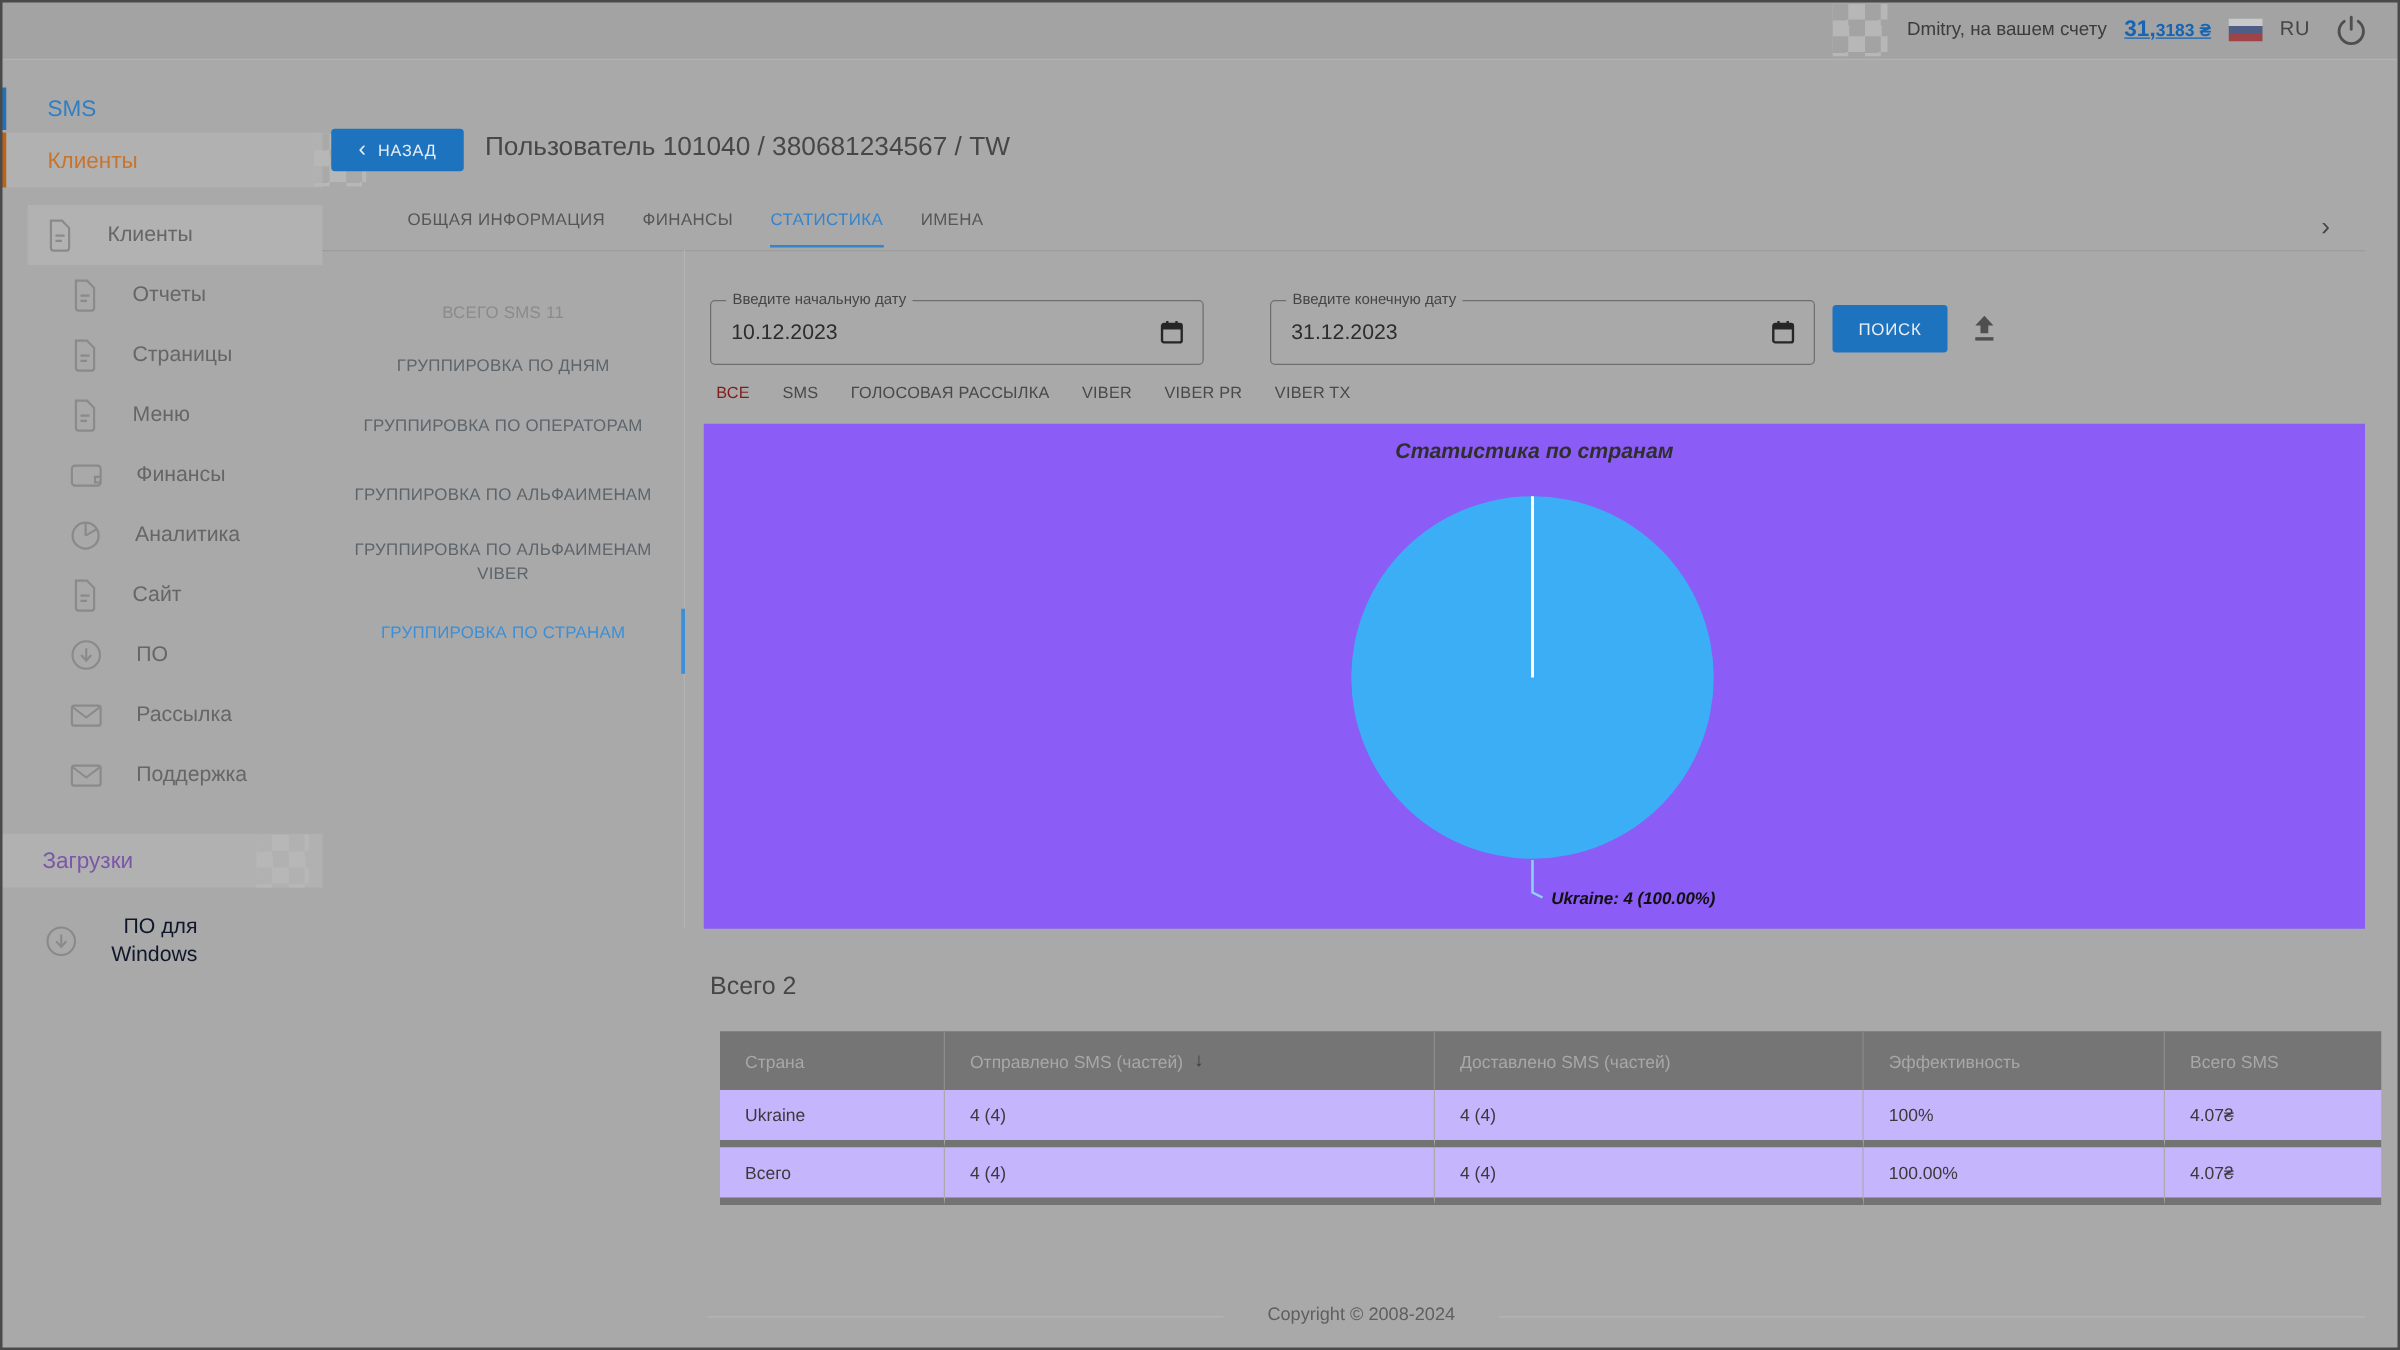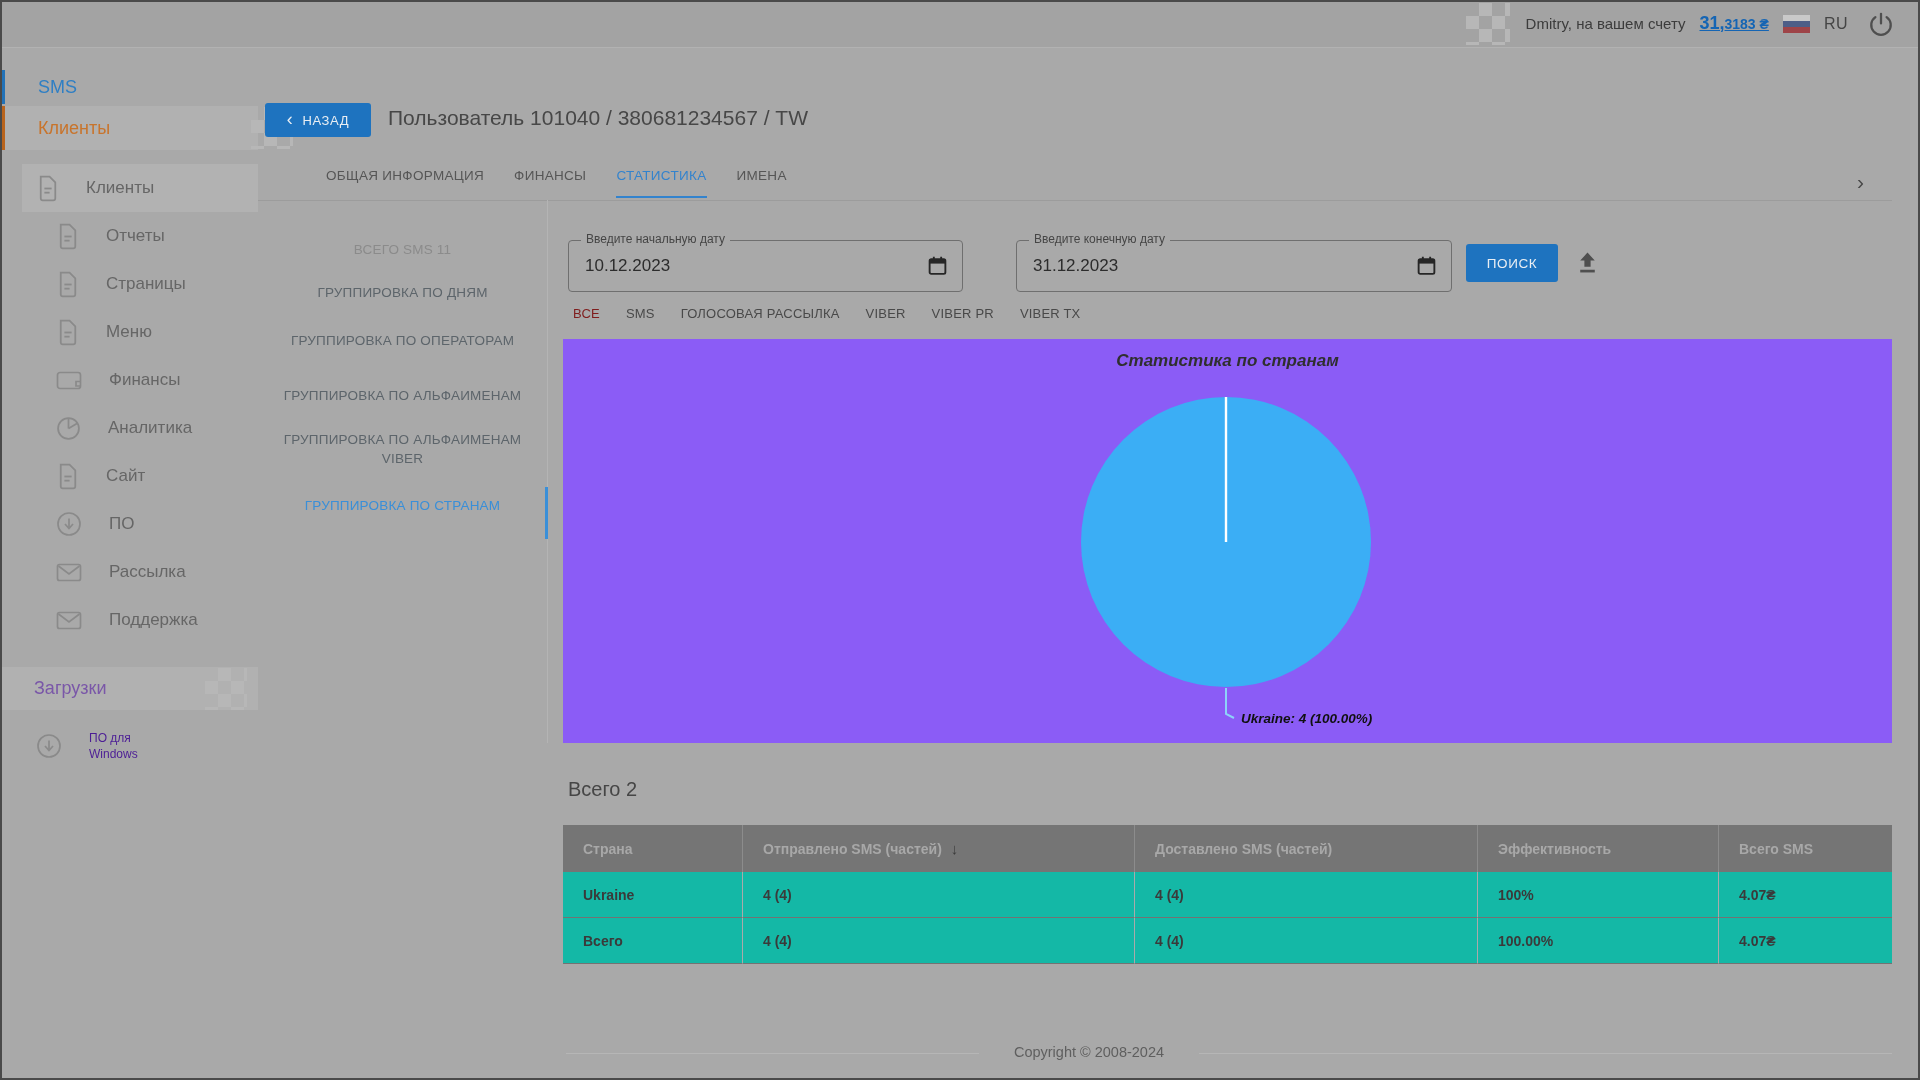--- a/index.html
+++ b/index.html
@@ -33,21 +33,21 @@
   .sec-checker{position:absolute;top:1px;width:42px;height:42px;}
   .sec-clients .sec-checker{left:246px;}
   .sec-downloads .sec-checker{left:204px;}
   .menu{position:absolute;left:0;top:116px;width:100%;}
   .menu-item{height:48px;display:flex;align-items:center;padding-left:56px;gap:27px;cursor:pointer;}
   .menu-item .lbl{font-size:17px;color:#666;}
   .menu-item.hl{background:#b2b2b2;margin-left:22px;padding-left:14px;}
   .menu-item svg{flex:0 0 auto;}
   .win-item{position:absolute;left:0;top:682px;width:100%;display:flex;align-items:center;
             padding-left:36px;gap:27px;cursor:pointer;}
-  .win-item .lbl{font-size:12px;color:#4c1d95;line-height:1.35;}
+  .win-item .lbl{font-size:17px;color:#0f172a;line-height:1.35;text-align:right;}
 
   
   .btn{background:#1e73bf;color:#e9eef3;border:none;border-radius:3px;display:flex;align-items:center;
        justify-content:center;cursor:pointer;letter-spacing:.6px;}
   .btn-back{position:absolute;left:265px;top:103px;width:106px;height:34px;font-size:13px;gap:9px;}
   .btn-back .chev{font-size:18px;line-height:1;margin-top:-2px;}
   .page-title{position:absolute;left:388px;top:106px;font-size:21px;color:#474747;}
 
   .tabbar{position:absolute;left:258px;top:168px;width:1634px;height:33px;
           border-bottom:1px solid #9c9c9c;display:flex;align-items:flex-start;padding-left:68px;gap:30px;}
@@ -81,28 +81,28 @@
   .chan.active{color:#7f1d1d;}
 
   
   .chart-panel{position:absolute;left:563px;top:339px;width:1329px;height:404px;background:#8b5cf6;font-style:italic;}
   .chart-title{position:absolute;left:0;top:12px;width:100%;text-align:center;font-size:17px;
                font-weight:bold;color:#2f2f2f;}
   .pie-note{font-weight:bold;font-size:13.5px;fill:#101010;}
 
   
   .summary{position:absolute;left:568px;top:778px;font-size:20px;color:#464646;}
-  .tbl{position:absolute;left:563px;top:825px;width:1329px;display:grid;
-       grid-template-columns:180px 392px 343px 241px 173px;font-weight:bold;}
+  .tbl{position:absolute;left:576px;top:825px;width:1329px;display:grid;
+       grid-template-columns:180px 392px 343px 241px 173px;}
   .th{background:#757575;color:#a8a8a8;font-size:14px;height:47px;display:flex;align-items:center;
       padding-left:20px;border-right:1px solid #8c8c8c;cursor:pointer;}
   .th:nth-child(5){border-right:none;}
   .th .sort{color:#3c3c3c;font-size:15px;margin-left:9px;}
-  .td{background:#14b8a6;color:#3a3a3a;font-size:14px;height:46px;display:flex;align-items:center;
-      padding-left:20px;border-bottom:1px solid #737373;border-right:1px solid #aaaaaa;}
+  .td{background:#c4b5fd;color:#3a3a3a;font-size:14px;height:46px;display:flex;align-items:center;
+      padding-left:20px;border-bottom:6px solid #737373;border-right:1px solid #aaaaaa;}
   .td:nth-child(5n){border-right:none;}
 
   
   .footer-line{position:absolute;left:566px;top:1053px;width:1326px;border-top:1px solid #b6b6b6;}
   .footer-text{position:absolute;left:979px;top:1044px;width:220px;text-align:center;background:#a9a9a9;
                font-size:14.5px;color:#5f5f5f;z-index:2;}
   svg{display:block;}
 </style>
 </head>
 <body>

